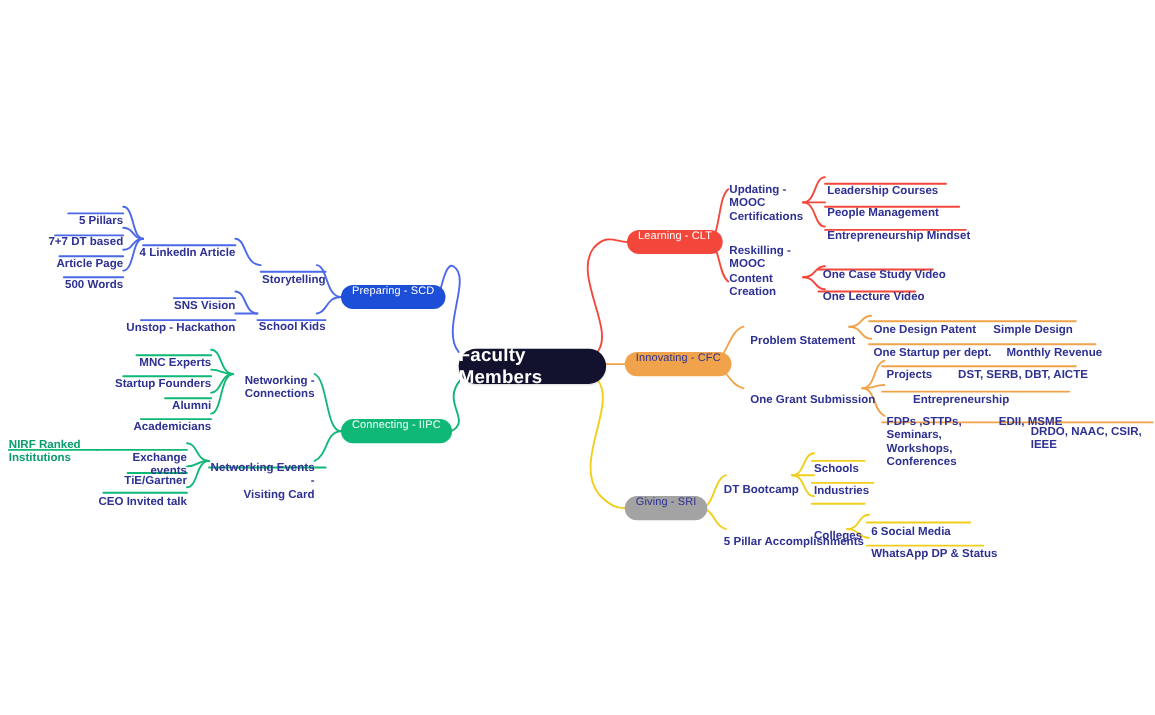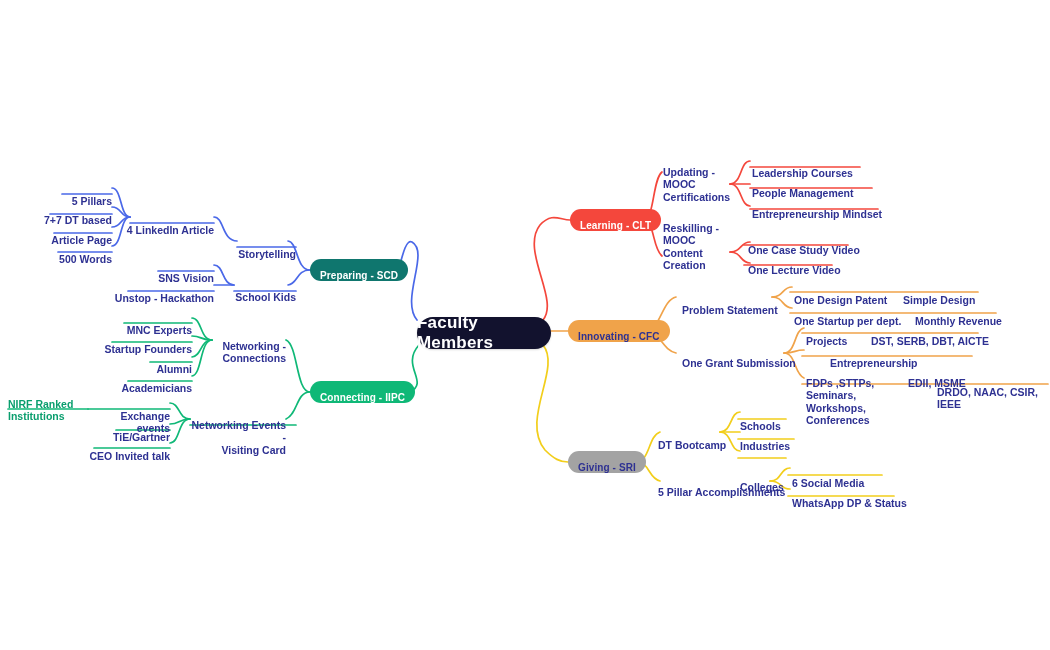--- a/index.html
+++ b/index.html
@@ -13,22 +13,22 @@
 
   
   .root-node{
     position:absolute;display:flex;align-items:center;justify-content:center;
     background:#12122e;border-radius:22px;color:#ffffff;
     font-size:17px;font-weight:bold;letter-spacing:.2px;
     box-shadow:0 1px 2px rgba(0,0,0,.15);
   }
   
   .branch-pill{
-    position:absolute;display:flex;align-items:flex-end;justify-content:center;
-    border-radius:13px;font-size:10px;font-weight:bold;letter-spacing:.1px;
+    position:absolute;display:flex;align-items:flex-start;justify-content:center;
+    border-radius:13px;font-size:10px;font-weight:normal;letter-spacing:.1px;
     white-space:nowrap;padding:0 10px;height:22px;
   }
   
   .node-label{
     position:absolute;font-size:10.5px;font-weight:bold;
     color:#2e3192;line-height:12.5px;white-space:pre-line;
   }
   .node-label.r{text-align:right;}
   .node-label.l{text-align:left;}
   .node-label.green{color:#0a9e6e;}
@@ -146,21 +146,21 @@
 
   <div class="branch-pill" style="left:570px;top:209px;background:#f4473c;color:#ffffff;">
     <span>Learning - CLT</span>
   </div>
   <div class="branch-pill" style="left:568px;top:320px;background:#f0a34a;color:#2e3192;">
     <span>Innovating - CFC</span>
   </div>
   <div class="branch-pill" style="left:568px;top:451px;background:#a3a3a3;color:#2e3192;">
     <span>Giving - SRI</span>
   </div>
-  <div class="branch-pill" style="left:310px;top:259px;background:#0f766e;color:#ffffff;">
+  <div class="branch-pill" style="left:310px;top:259px;background:#1d4ed8;color:#ffffff;">
     <span>Preparing - SCD</span>
   </div>
   <div class="branch-pill" style="left:310px;top:381px;background:#0fb877;color:#ffffff;">
     <span>Connecting - IIPC</span>
   </div>
 
   <div class="node-label l" style="left:663px;top:153px;width:70px;">
     <span>Updating -
 MOOC
 Certifications</span>

